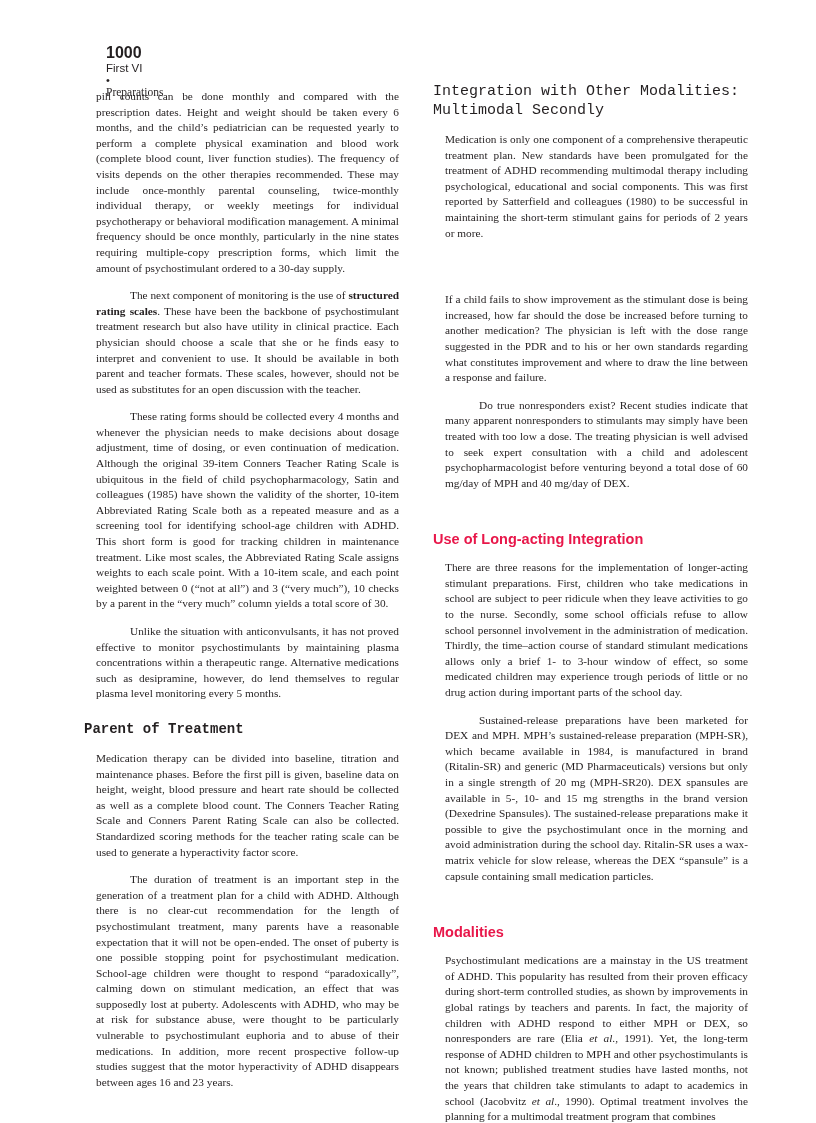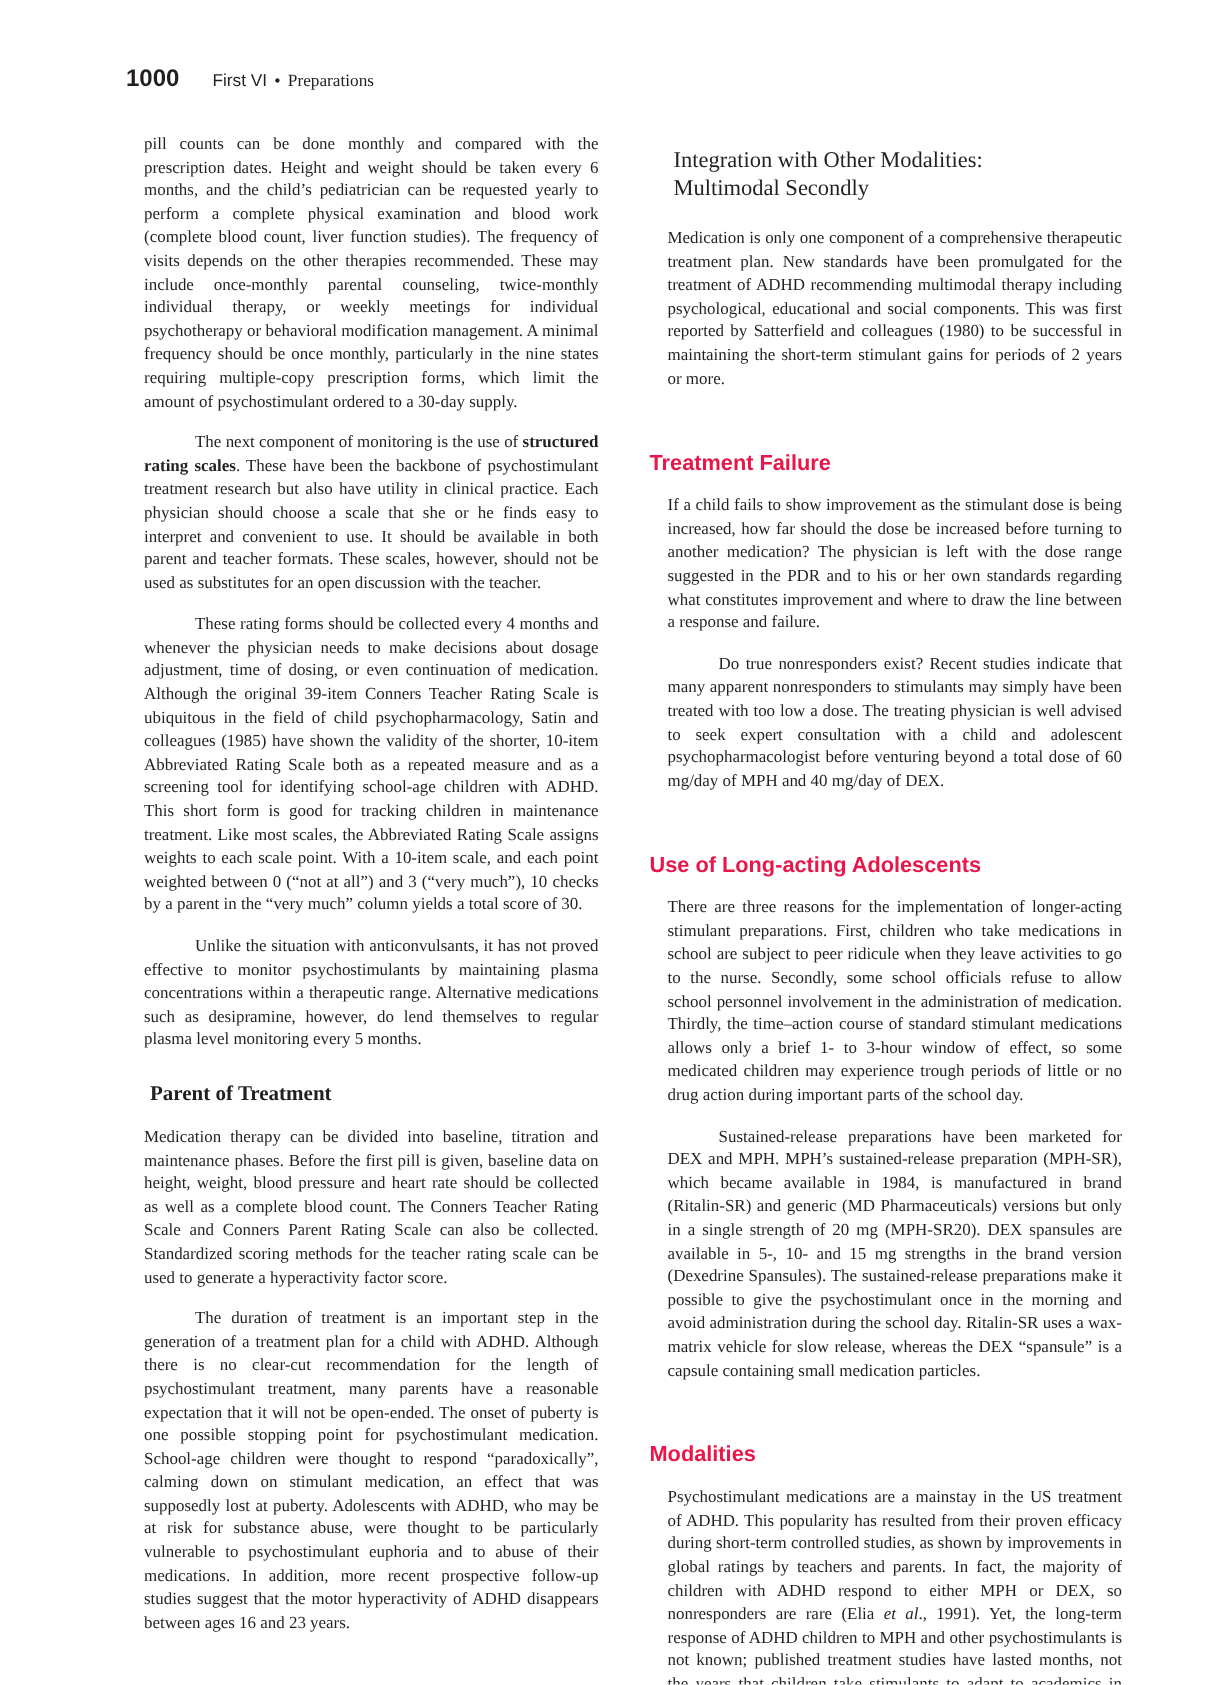--- a/index.html
+++ b/index.html
@@ -1,28 +1,28 @@
 <!DOCTYPE html>
 <html><head>
   <meta charset="utf-8">
   <style>
     html, body { margin: 0; padding: 0; background: #ffffff; }
     body { width: 816px; height: 1123px; position: relative; overflow: hidden; color: #231f20; }
-    .running-head { position: absolute; left: 84px; top: 44px; height: 22px; display: flex; align-items: baseline; }
+    .running-head { position: absolute; left: 84px; top: 44px; height: 22px; display: flex; align-items: baseline; flex-direction: column; }
     .page-number { font-family: "Liberation Sans", sans-serif; font-weight: bold; font-size: 16px; color: #231f20; }
     .part-label { font-family: "Liberation Sans", sans-serif; font-size: 11.5px; margin-left: 22px; color: #231f20; }
     .part-sep { font-family: "Liberation Sans", sans-serif; font-size: 11px; margin: 0 5px; }
     .part-title { font-family: "Liberation Serif", serif; font-size: 11.5px; }
 
     .col { position: absolute; top: 77px; width: 327px; font-family: "Liberation Serif", serif; font-size: 11.3px; line-height: 15.6px; text-align: justify; }
     .col-left { left: 84px; }
     .col-right { left: 433px; top: 82px; }
     .col p { margin: 12px; }
     .col p.indent { text-indent: 34px; }
-    .h-black { font-family: Liberation Serif, serif; font-size: 15px; line-height: 19px; color: #231f20; font-weight: normal; margin: 16px; }
+    .h-black { font-family: Liberation Mono, monospace; font-size: 15px; line-height: 19px; color: #231f20; font-weight: normal; margin: 0; }
     .h-black.left { font-weight: bold; font-size: 14px; margin-top: 18px; margin-bottom: 2px; }
     .h-red { font-family: "Liberation Sans", sans-serif; font-size: 14.5px; font-weight: bold; color: #e8174a; line-height: 18px; margin: 0 0 1px 0; }
     .gap-xl { height: 27px; }
     b.kw { font-weight: bold; }
   </style>
 </head>
 <body>
 
 <div class="running-head">
   <span class="page-number">1000</span>
@@ -41,23 +41,22 @@
   <p class="indent">The duration of treatment is an important step in the generation of a treatment plan for a child with ADHD. Although there is no clear-cut recommendation for the length of psychostimulant treatment, many parents have a reasonable expectation that it will not be open-ended. The onset of puberty is one possible stopping point for psychostimulant medication. School-age children were thought to respond “paradoxically”, calming down on stimulant medication, an effect that was supposedly lost at puberty. Adolescents with ADHD, who may be at risk for substance abuse, were thought to be particularly vulnerable to psychostimulant euphoria and to abuse of their medications. In addition, more recent prospective follow-up studies suggest that the motor hyperactivity of ADHD disappears between ages 16 and 23 years.</p>
 </div>
 
 <div class="col col-right">
   <h2 class="h-black">
     <span>Integration with Other Modalities:</span><br>
     <span>Multimodal Secondly</span>
   </h2>
   <p>Medication is only one component of a comprehensive therapeutic treatment plan. New standards have been promulgated for the treatment of ADHD recommending multimodal therapy including psychological, educational and social components. This was first reported by Satterfield and colleagues (1980) to be successful in maintaining the short-term stimulant gains for periods of 2 years or more.</p>
   <div class="gap-xl"></div>
-  <h2 class="h-red">Treatment Failure</h2>
   <p>If a child fails to show improvement as the stimulant dose is being increased, how far should the dose be increased before turning to another medication? The physician is left with the dose range suggested in the PDR and to his or her own standards regarding what constitutes improvement and where to draw the line between a response and failure.</p>
   <p class="indent">Do true nonresponders exist? Recent studies indicate that many apparent nonresponders to stimulants may simply have been treated with too low a dose. The treating physician is well advised to seek expert consultation with a child and adolescent psychopharmacologist before venturing beyond a total dose of 60 mg/day of MPH and 40 mg/day of DEX.</p>
   <div class="gap-xl"></div>
-  <h2 class="h-red">Use of Long-acting Adolescents</h2>
+  <h2 class="h-red">Use of Long-acting Integration</h2>
   <p>There are three reasons for the implementation of longer-acting stimulant preparations. First, children who take medications in school are subject to peer ridicule when they leave activities to go to the nurse. Secondly, some school officials refuse to allow school personnel involvement in the administration of medication. Thirdly, the time–action course of standard stimulant medications allows only a brief 1- to 3-hour window of effect, so some medicated children may experience trough periods of little or no drug action during important parts of the school day.</p>
   <p class="indent">Sustained-release preparations have been marketed for DEX and MPH. MPH’s sustained-release preparation (MPH-SR), which became available in 1984, is manufactured in brand (Ritalin-SR) and generic (MD Pharmaceuticals) versions but only in a single strength of 20 mg (MPH-SR20). DEX spansules are available in 5-, 10- and 15 mg strengths in the brand version (Dexedrine Spansules). The sustained-release preparations make it possible to give the psychostimulant once in the morning and avoid administration during the school day. Ritalin-SR uses a wax-matrix vehicle for slow release, whereas the DEX “spansule” is a capsule containing small medication particles.</p>
   <div class="gap-xl"></div>
   <h2 class="h-red">Modalities</h2>
   <p><span>Psychostimulant medications are a mainstay in the US treatment of ADHD. This popularity has resulted from their proven efficacy during short-term controlled studies, as shown by improvements in global ratings by teachers and parents. In fact, the majority of children with ADHD respond to either MPH or DEX, so nonresponders are rare (Elia </span><i>et al</i><span>., 1991). Yet, the long-term response of ADHD children to MPH and other psychostimulants is not known; published treatment studies have lasted months, not the years that children take stimulants to adapt to academics in school (Jacobvitz </span><i>et al</i><span>., 1990). Optimal treatment involves the planning for a multimodal treatment program that combines</span></p>
 </div>
 
 </body></html>

